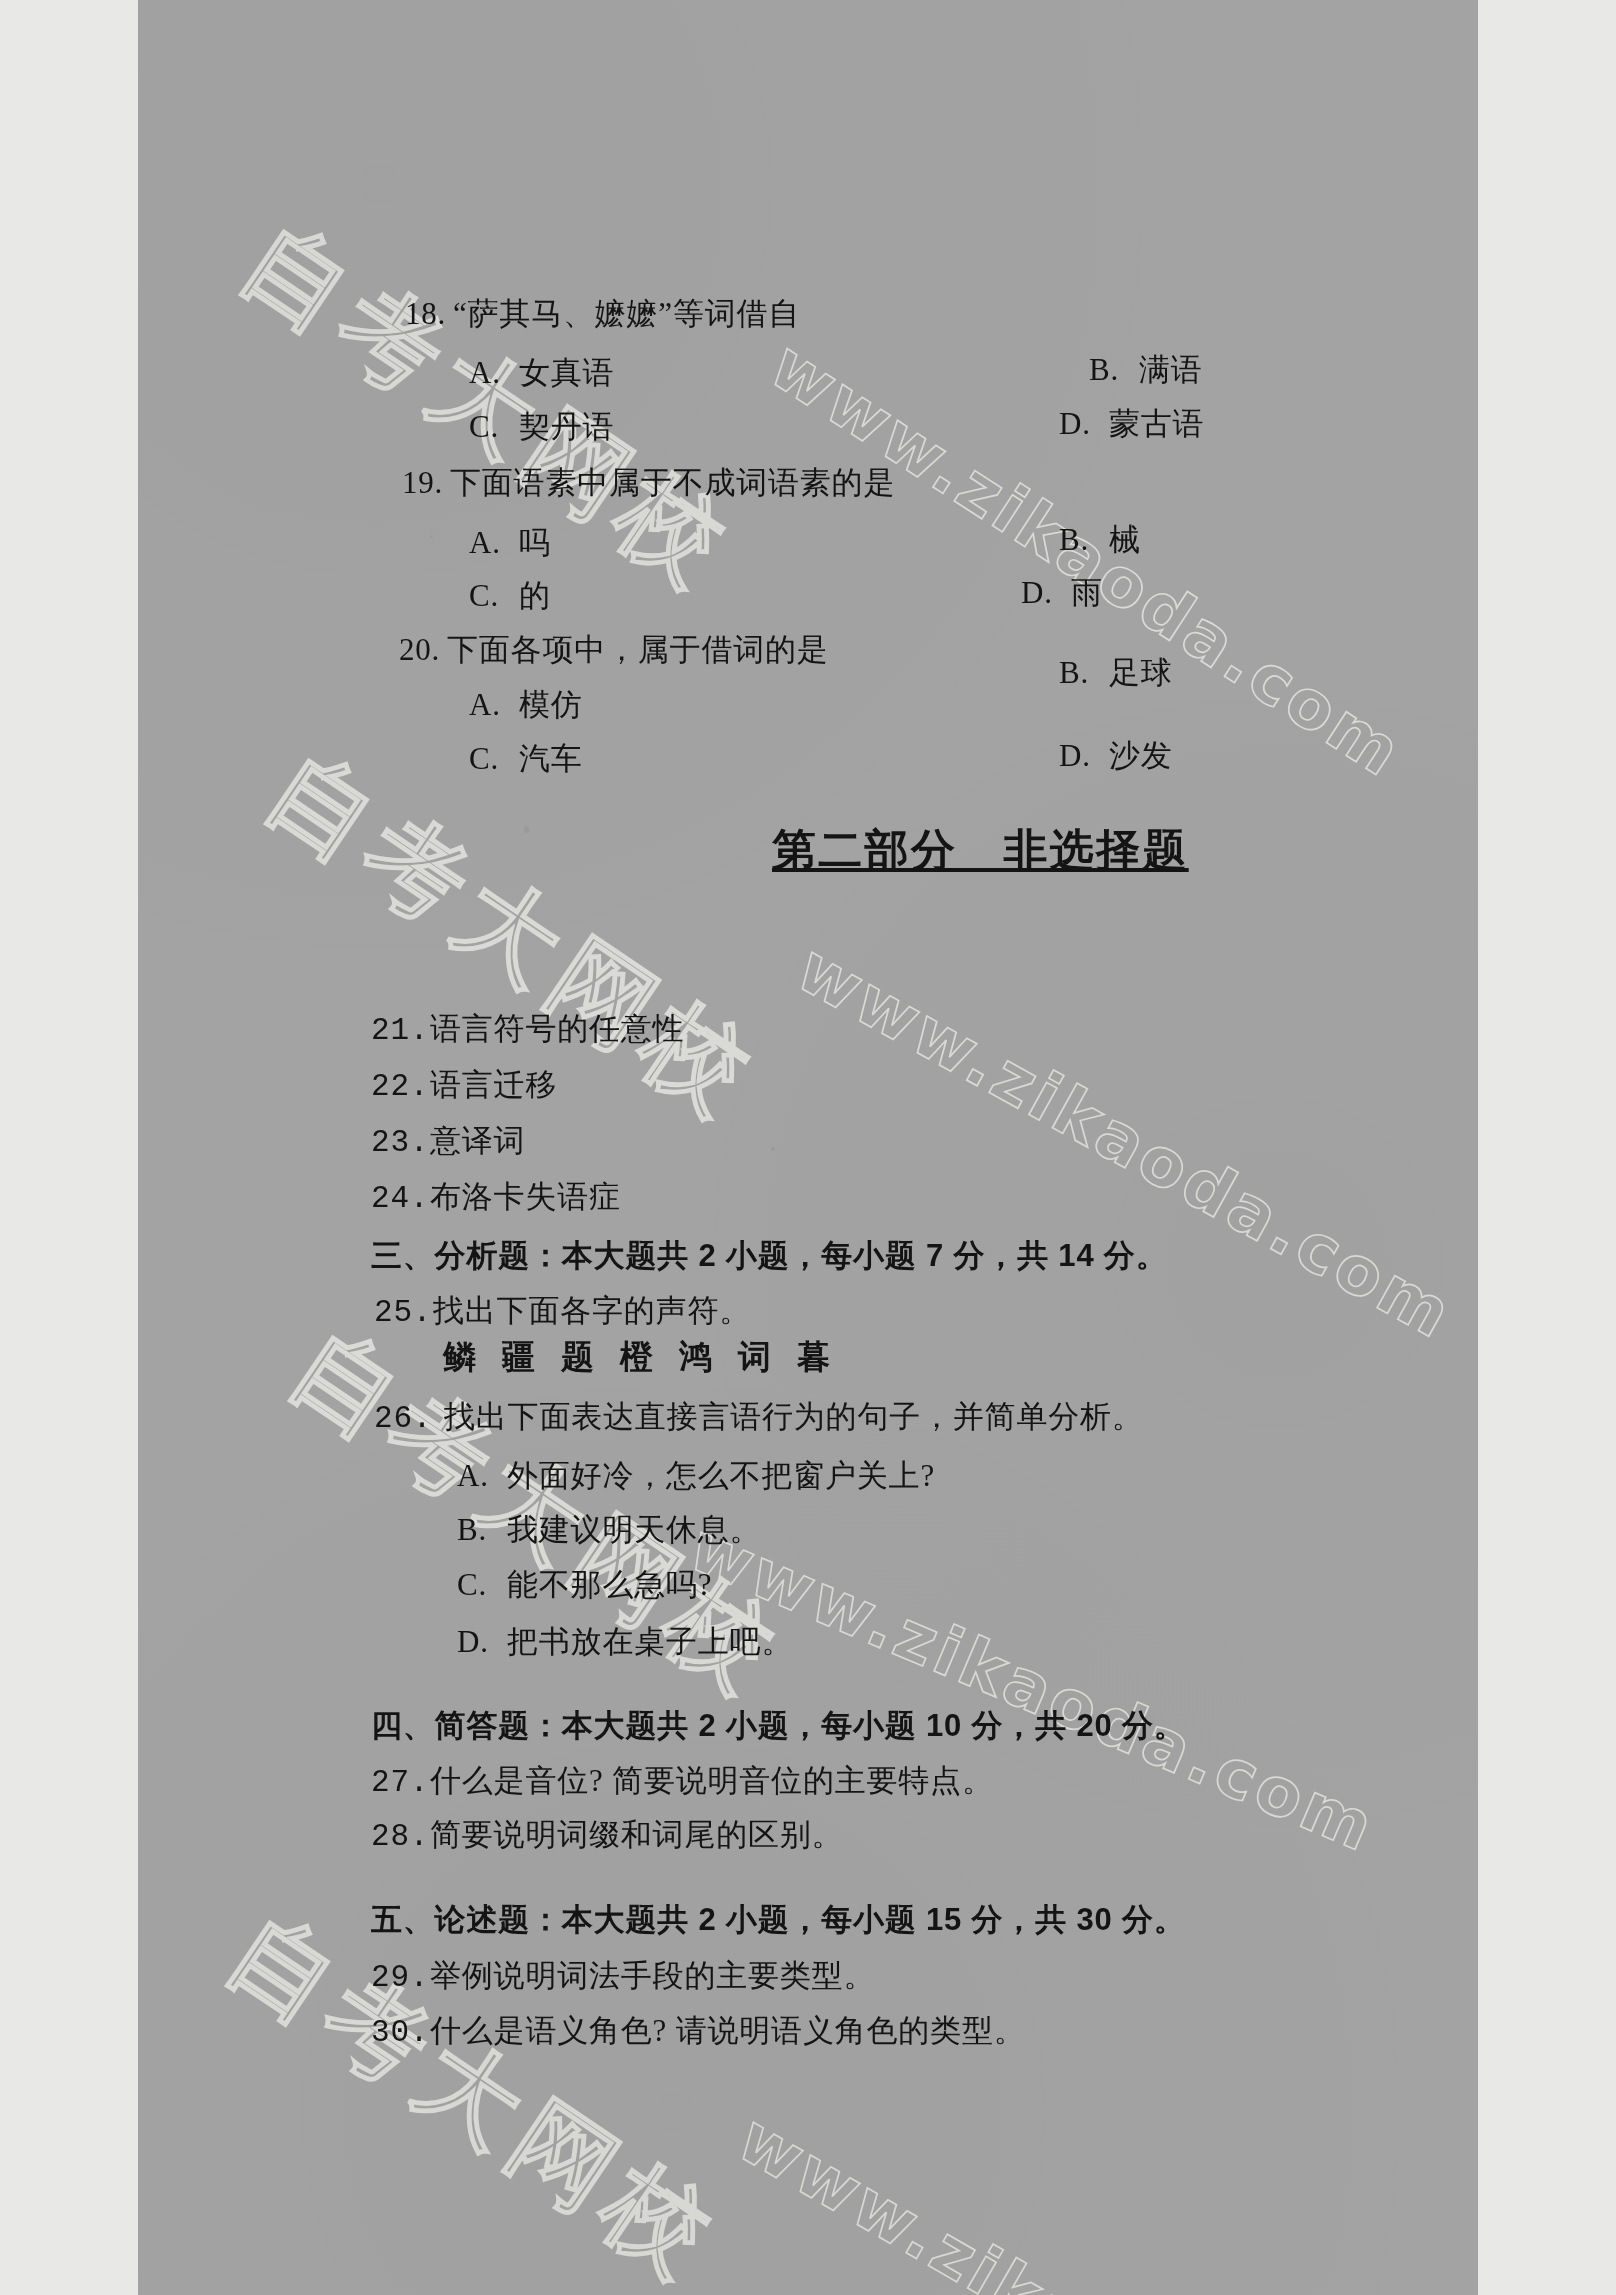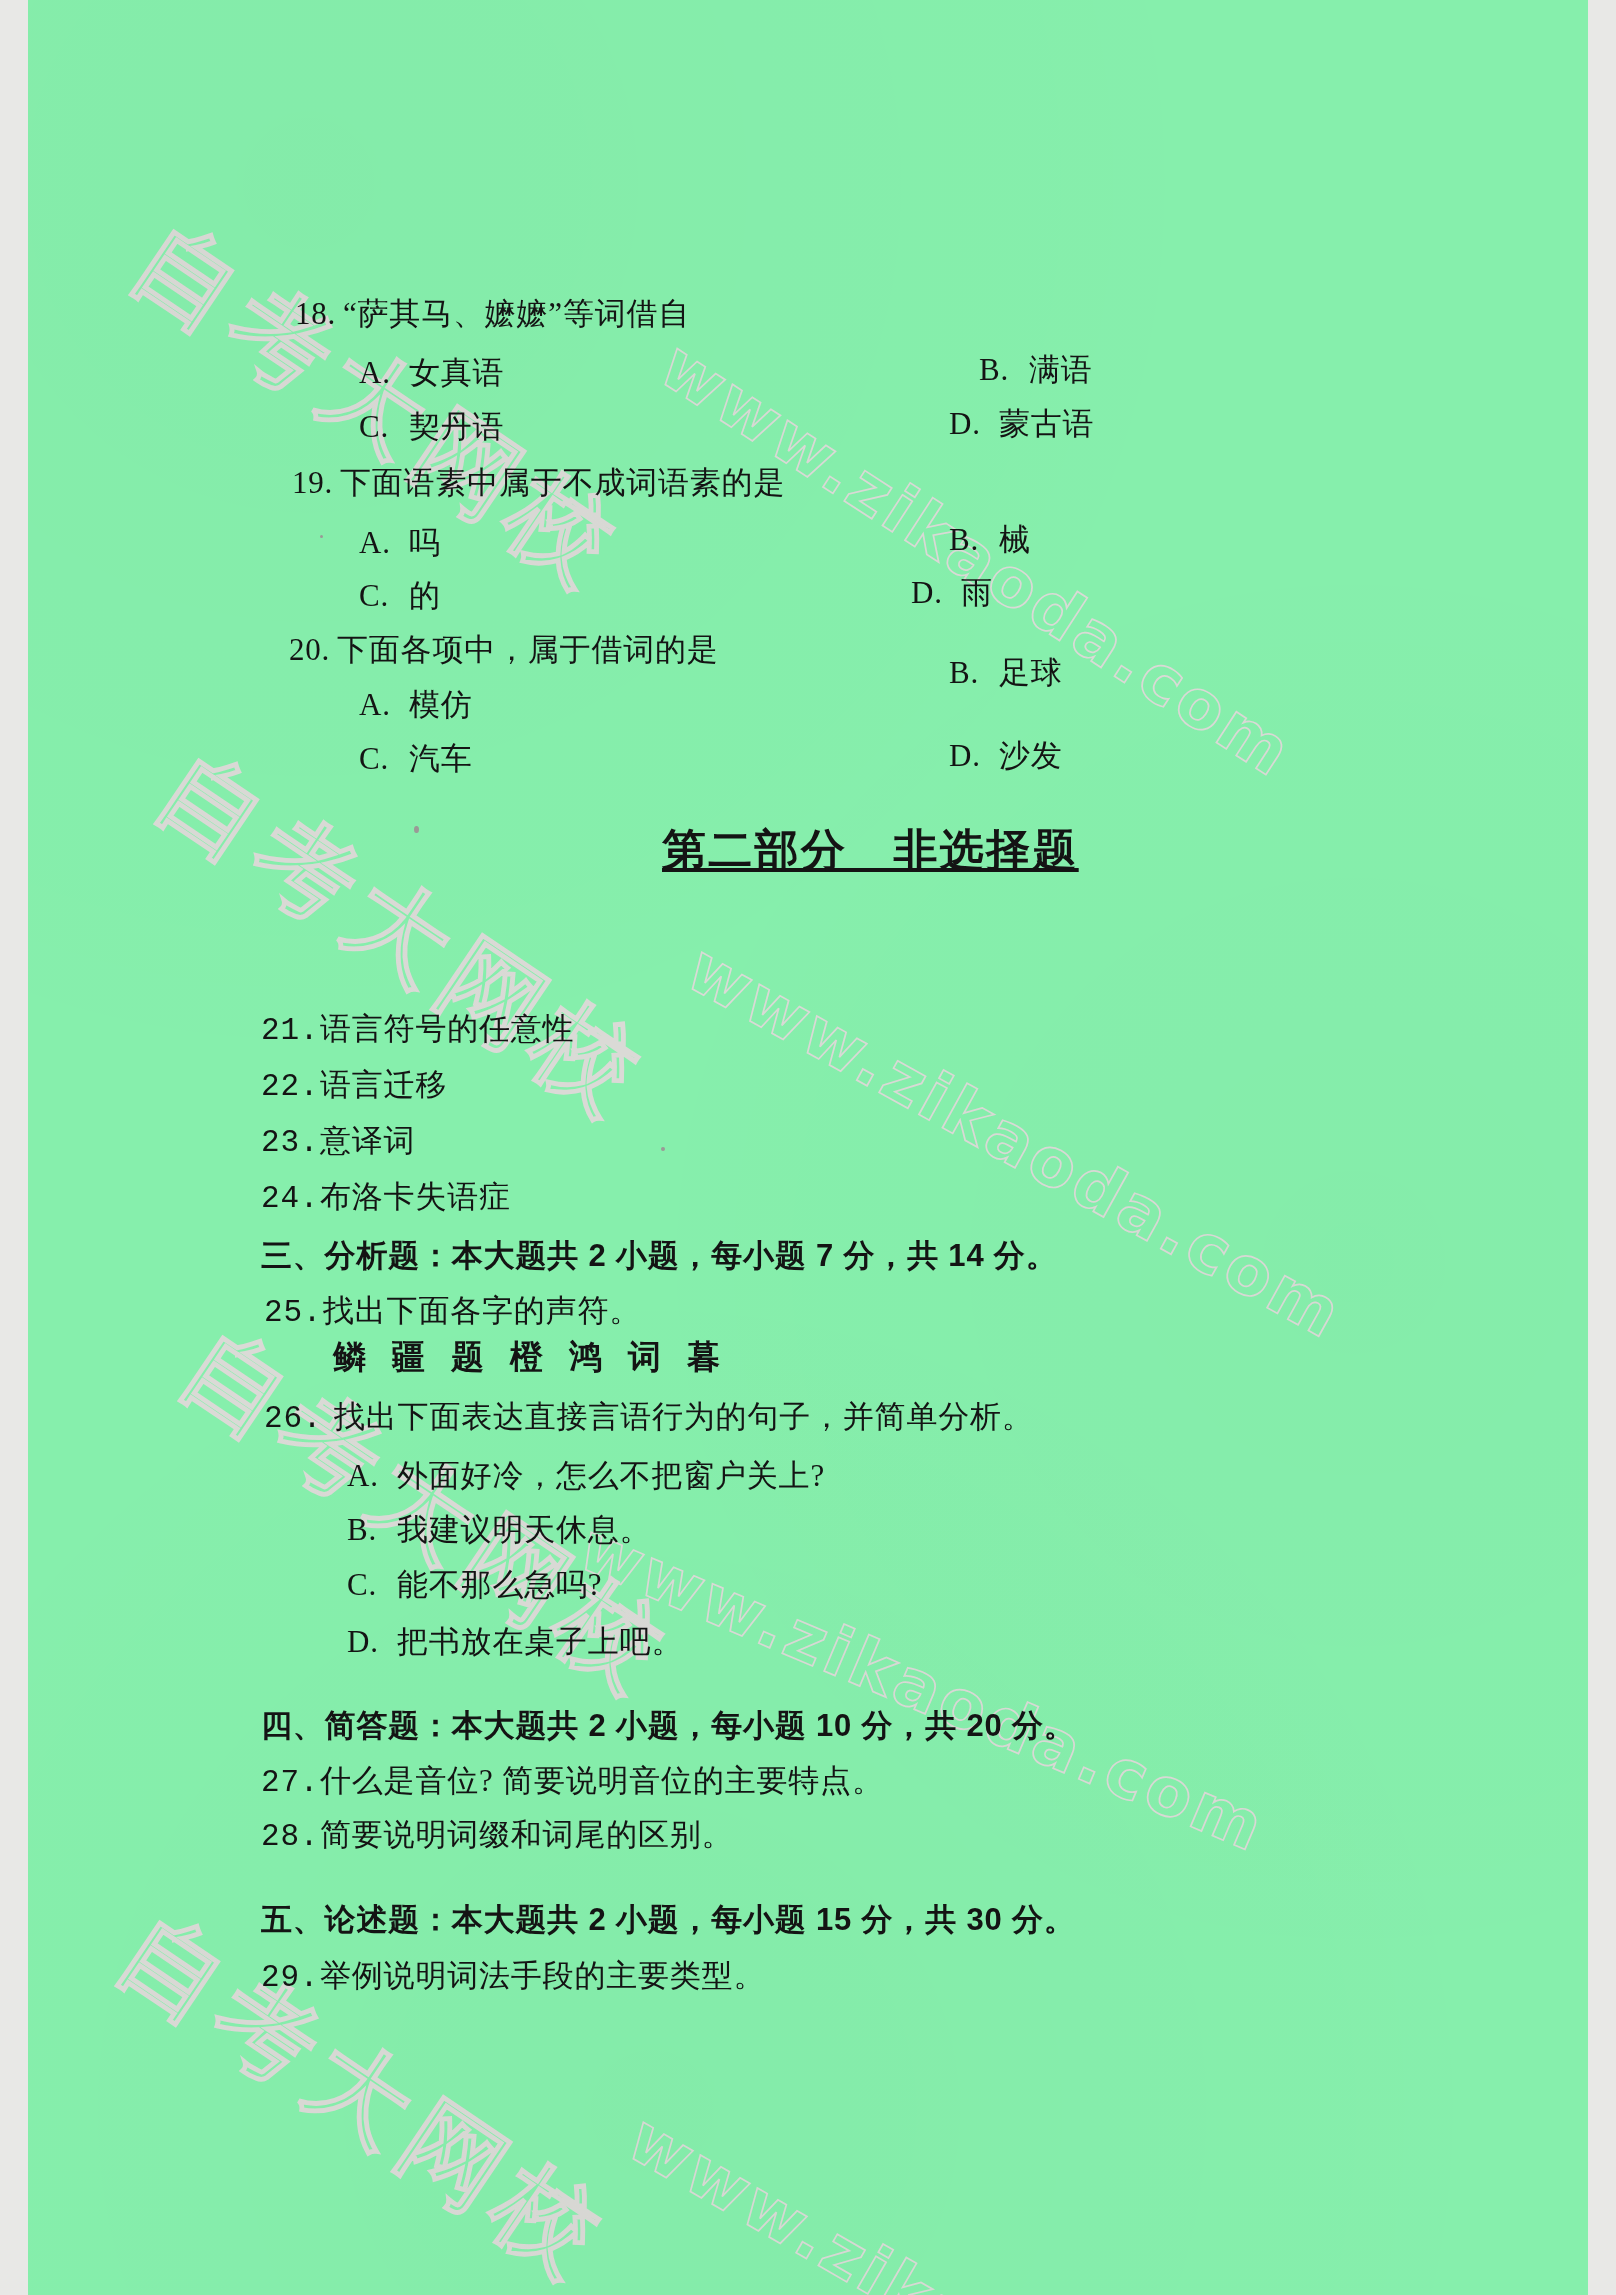--- a/index.html
+++ b/index.html
@@ -1,20 +1,20 @@
 <!DOCTYPE html>
 <html style="font-size:12.4px"><head>
 <meta charset="utf-8">
 <style>
   html,body{margin:0;padding:0;background:#e8e8e6;}
   .page{
     position:relative;
-    width:1560px;height:2295px;
+    width:1340px;height:2295px;
     margin:0 auto;
-    background:#86efac;
+    background:#a3a3a3;
     overflow:hidden;
     font-family:"Liberation Serif","DejaVu Serif",serif;
     color:#141414;
   }
   
   .page::after{
     content:"";position:absolute;inset:0;pointer-events:none;
     background:
       radial-gradient(circle at 18% 8%, rgba(0,0,0,0.015), transparent 40%),
       radial-gradient(circle at 85% 55%, rgba(0,0,0,0.012), transparent 45%),
@@ -164,20 +164,23 @@
       <span class="num">27.</span><span>什么是音位? 简要说明音位的主要特点。</span>
     </div>
     <div class="line" style="left:233px;top:1816px;">
       <span class="num">28.</span><span>简要说明词缀和词尾的区别。</span>
     </div>
 
     <div class="sec" style="left:233px;top:1901px;">五、论述题：本大题共 2 小题，每小题 15 分，共 30 分。</div>
     <div class="line" style="left:233px;top:1957px;">
       <span class="num">29.</span><span>举例说明词法手段的主要类型。</span>
     </div>
+    <div class="line" style="left:233px;top:2012px;">
+      <span class="num">30.</span><span>什么是语义角色? 请说明语义角色的类型。</span>
+    </div>
 
 
     <div class="speck" style="left:386px;top:826px;width:4.7px;height:7px;"></div>
     <div class="speck" style="left:633px;top:1147px;width:3.9px;height:3.9px;"></div>
     <div class="speck" style="left:292px;top:535px;width:3.1px;height:3.1px;"></div>
   </div>
 </div>
 
 
 </body></html>

